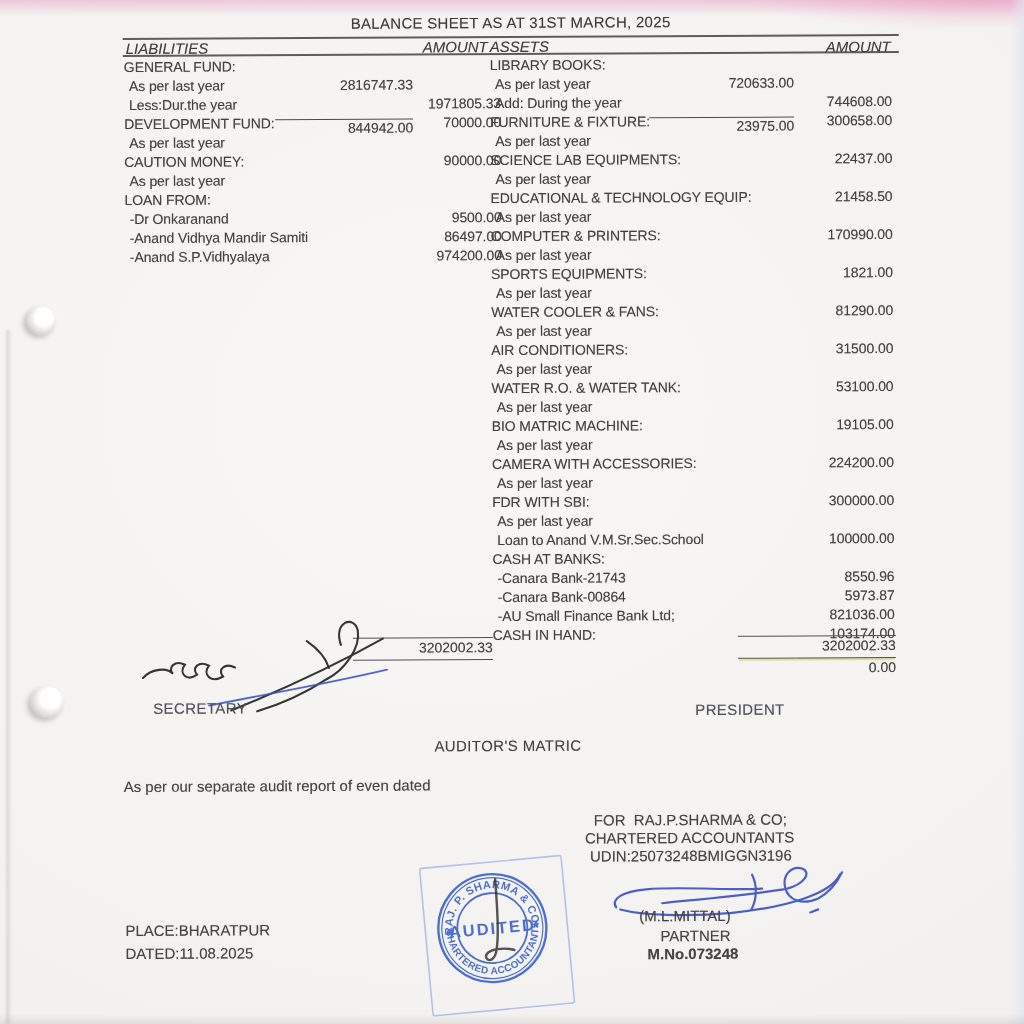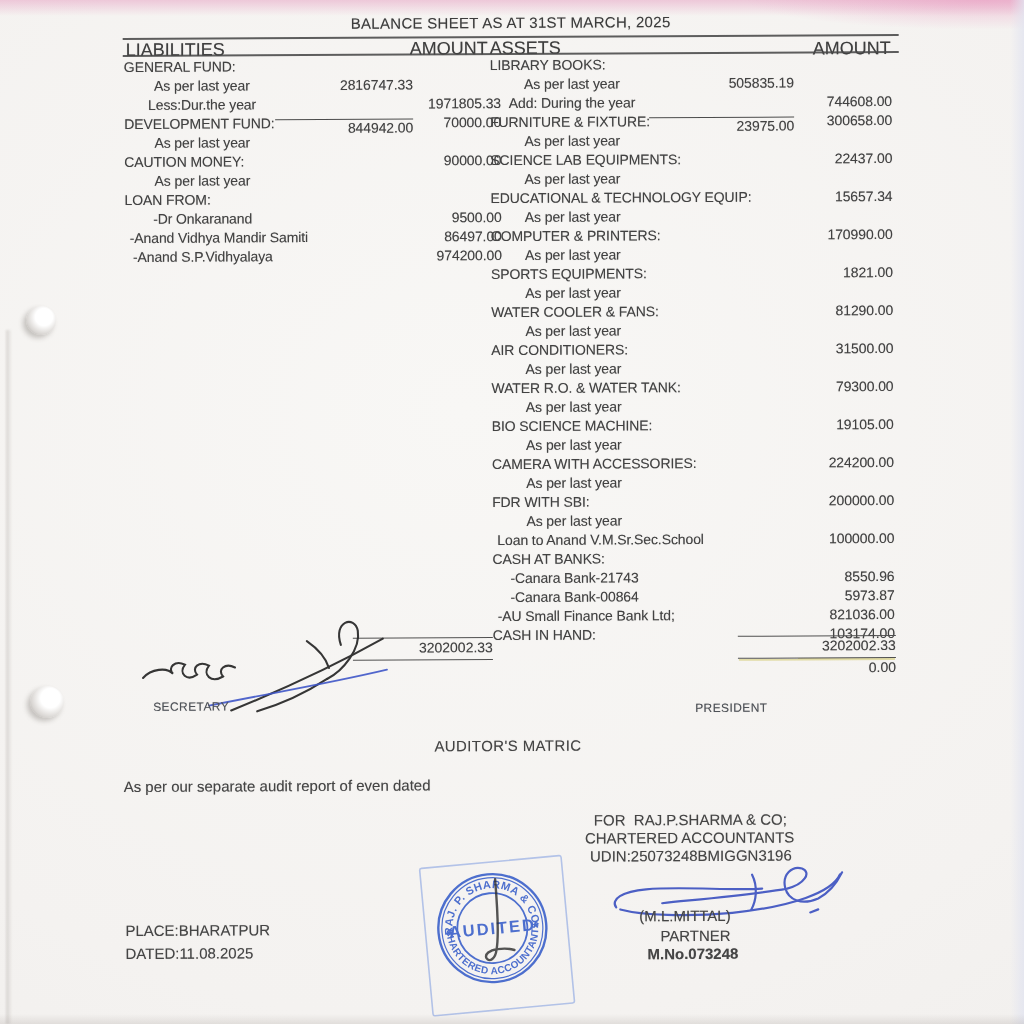--- a/index.html
+++ b/index.html
@@ -24,39 +24,39 @@
     background:linear-gradient(0deg,rgba(140,130,125,0.18),transparent);}
   .grommet{position:absolute;border-radius:50%;
     background:radial-gradient(circle at 60% 38%, #ffffff 0 34%, #ebe9e7 52%, #d8d5d2 68%, rgba(150,145,140,0.55) 80%, rgba(110,105,100,0.18) 88%, transparent 92%);
     box-shadow:-3px 3px 5px rgba(95,90,85,0.32);}
   .g1{left:26px;top:306px;width:30px;height:29px;}
   .g2{left:30px;top:686px;width:34px;height:32px;}
   
   .txt{position:absolute;white-space:nowrap;}
   .title{font-size:15px;letter-spacing:0.3px;color:#3c3c3c;}
   .rule{position:absolute;left:125px;width:776px;height:2px;background:rgba(72,72,72,0.88);}
-  .hdr{font-size:18px;color:#3e3e3e;}
+  .hdr{font-size:15px;color:#3e3e3e;font-style:italic;}
   .rows{position:absolute;font-size:14px;letter-spacing:-0.1px;}
   .brow{display:flex;height:19px;line-height:19px;}
   .lab{flex:1 1 0;min-width:0;white-space:nowrap;overflow:visible;}
-  .lab.ind{padding-left:5px;text-align:center;}
+  .lab.ind{padding-left:5px;}
   .amt{flex:none;text-align:right;white-space:nowrap;}
   #liab-rows{left:126px;top:56px;width:377px;}
   #liab-rows .c1{width:138px;}
   #liab-rows .c2{width:88px;}
   #asset-rows{left:492px;top:56px;width:402px;}
   #asset-rows .c1{width:145px;}
   #asset-rows .c2{width:98px;}
   .uline{border-bottom:1.6px solid #4c4c4c;margin-top:24px;}
   .total{position:absolute;top:637px;height:21px;line-height:19px;font-size:14px;text-align:right;
     border-top:1.6px solid #4f4f4f;border-bottom:1.6px solid #4f4f4f;}
   .total-l{left:352px;width:140px;}
   .total-r{left:737px;width:158px;box-shadow:0 3px 0 -1px rgba(205,195,90,0.5);}
   .balance{position:absolute;top:661px;left:737px;width:158px;text-align:right;font-size:14px;}
-  .sig-label{font-size:12px;color:#4e5258;letter-spacing:0.4px;}
+  .sig-label{font-size:15px;color:#4e5258;letter-spacing:0.4px;}
   .bottom-txt{font-size:15px;color:#454545;}
   .pre{white-space:pre;}
   svg{position:absolute;overflow:visible;}
 </style>
 </head>
 <body>
 
 <div class="page">
 
   <div class="tint-top"></div>
@@ -135,21 +135,21 @@
         </div>
       </div>
     <div class="rows" id="asset-rows">
         <div class="brow">
           <span class="lab">LIBRARY BOOKS:</span>
           <span class="amt c1"></span>
           <span class="amt c2"></span>
         </div>
         <div class="brow">
           <span class="lab ind">As per last year</span>
-          <span class="amt c1">505835.19</span>
+          <span class="amt c1">720633.00</span>
           <span class="amt c2"></span>
         </div>
         <div class="brow">
           <span class="lab ind">Add: During the year</span>
           <span class="amt c1 uline">23975.00</span>
           <span class="amt c2">744608.00</span>
         </div>
         <div class="brow">
           <span class="lab">FURNITURE &amp; FIXTURE:</span>
           <span class="amt c1"></span>
@@ -166,21 +166,21 @@
           <span class="amt c2">22437.00</span>
         </div>
         <div class="brow">
           <span class="lab ind">As per last year</span>
           <span class="amt c1"></span>
           <span class="amt c2"></span>
         </div>
         <div class="brow">
           <span class="lab">EDUCATIONAL &amp; TECHNOLOGY EQUIP:</span>
           <span class="amt c1"></span>
-          <span class="amt c2">15657.34</span>
+          <span class="amt c2">21458.50</span>
         </div>
         <div class="brow">
           <span class="lab ind">As per last year</span>
           <span class="amt c1"></span>
           <span class="amt c2"></span>
         </div>
         <div class="brow">
           <span class="lab">COMPUTER &amp; PRINTERS:</span>
           <span class="amt c1"></span>
           <span class="amt c2">170990.00</span>
@@ -216,29 +216,29 @@
           <span class="amt c2">31500.00</span>
         </div>
         <div class="brow">
           <span class="lab ind">As per last year</span>
           <span class="amt c1"></span>
           <span class="amt c2"></span>
         </div>
         <div class="brow">
           <span class="lab">WATER R.O. &amp; WATER TANK:</span>
           <span class="amt c1"></span>
-          <span class="amt c2">79300.00</span>
-        </div>
-        <div class="brow">
-          <span class="lab ind">As per last year</span>
-          <span class="amt c1"></span>
-          <span class="amt c2"></span>
-        </div>
-        <div class="brow">
-          <span class="lab">BIO SCIENCE MACHINE:</span>
+          <span class="amt c2">53100.00</span>
+        </div>
+        <div class="brow">
+          <span class="lab ind">As per last year</span>
+          <span class="amt c1"></span>
+          <span class="amt c2"></span>
+        </div>
+        <div class="brow">
+          <span class="lab">BIO MATRIC MACHINE:</span>
           <span class="amt c1"></span>
           <span class="amt c2">19105.00</span>
         </div>
         <div class="brow">
           <span class="lab ind">As per last year</span>
           <span class="amt c1"></span>
           <span class="amt c2"></span>
         </div>
         <div class="brow">
           <span class="lab">CAMERA WITH ACCESSORIES:</span>
@@ -246,21 +246,21 @@
           <span class="amt c2">224200.00</span>
         </div>
         <div class="brow">
           <span class="lab ind">As per last year</span>
           <span class="amt c1"></span>
           <span class="amt c2"></span>
         </div>
         <div class="brow">
           <span class="lab">FDR WITH SBI:</span>
           <span class="amt c1"></span>
-          <span class="amt c2">200000.00</span>
+          <span class="amt c2">300000.00</span>
         </div>
         <div class="brow">
           <span class="lab ind">As per last year</span>
           <span class="amt c1"></span>
           <span class="amt c2"></span>
         </div>
         <div class="brow">
           <span class="lab ind">Loan to Anand V.M.Sr.Sec.School</span>
           <span class="amt c1"></span>
           <span class="amt c2">100000.00</span>

